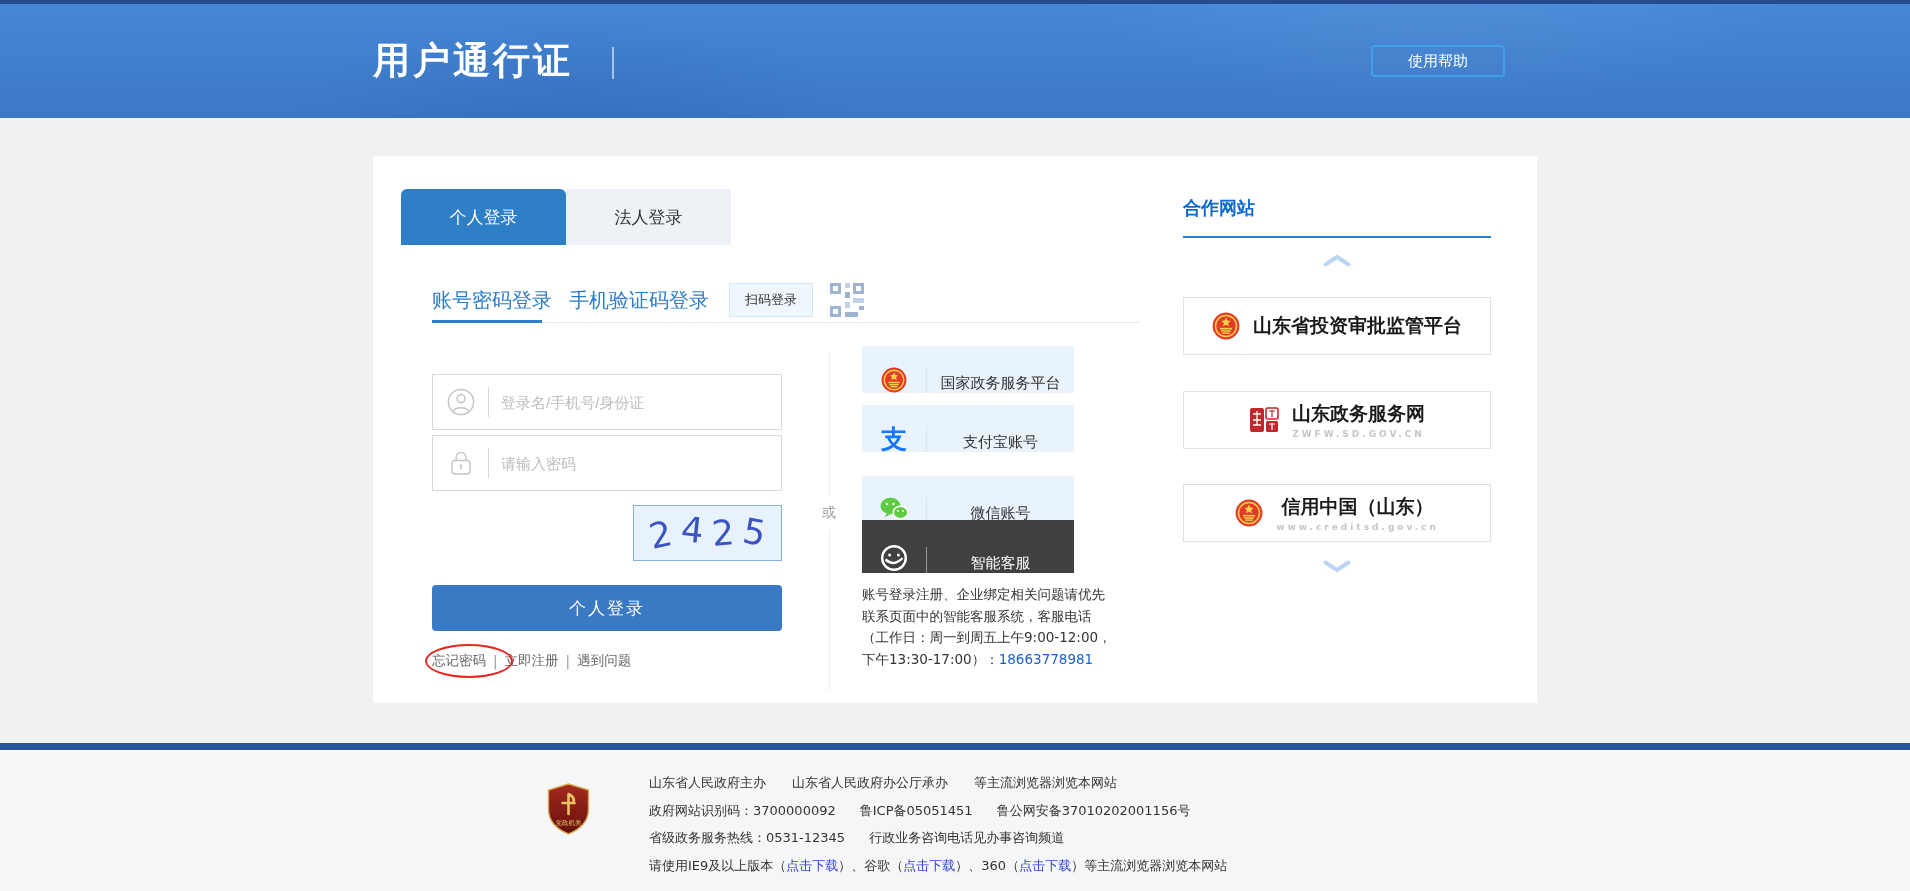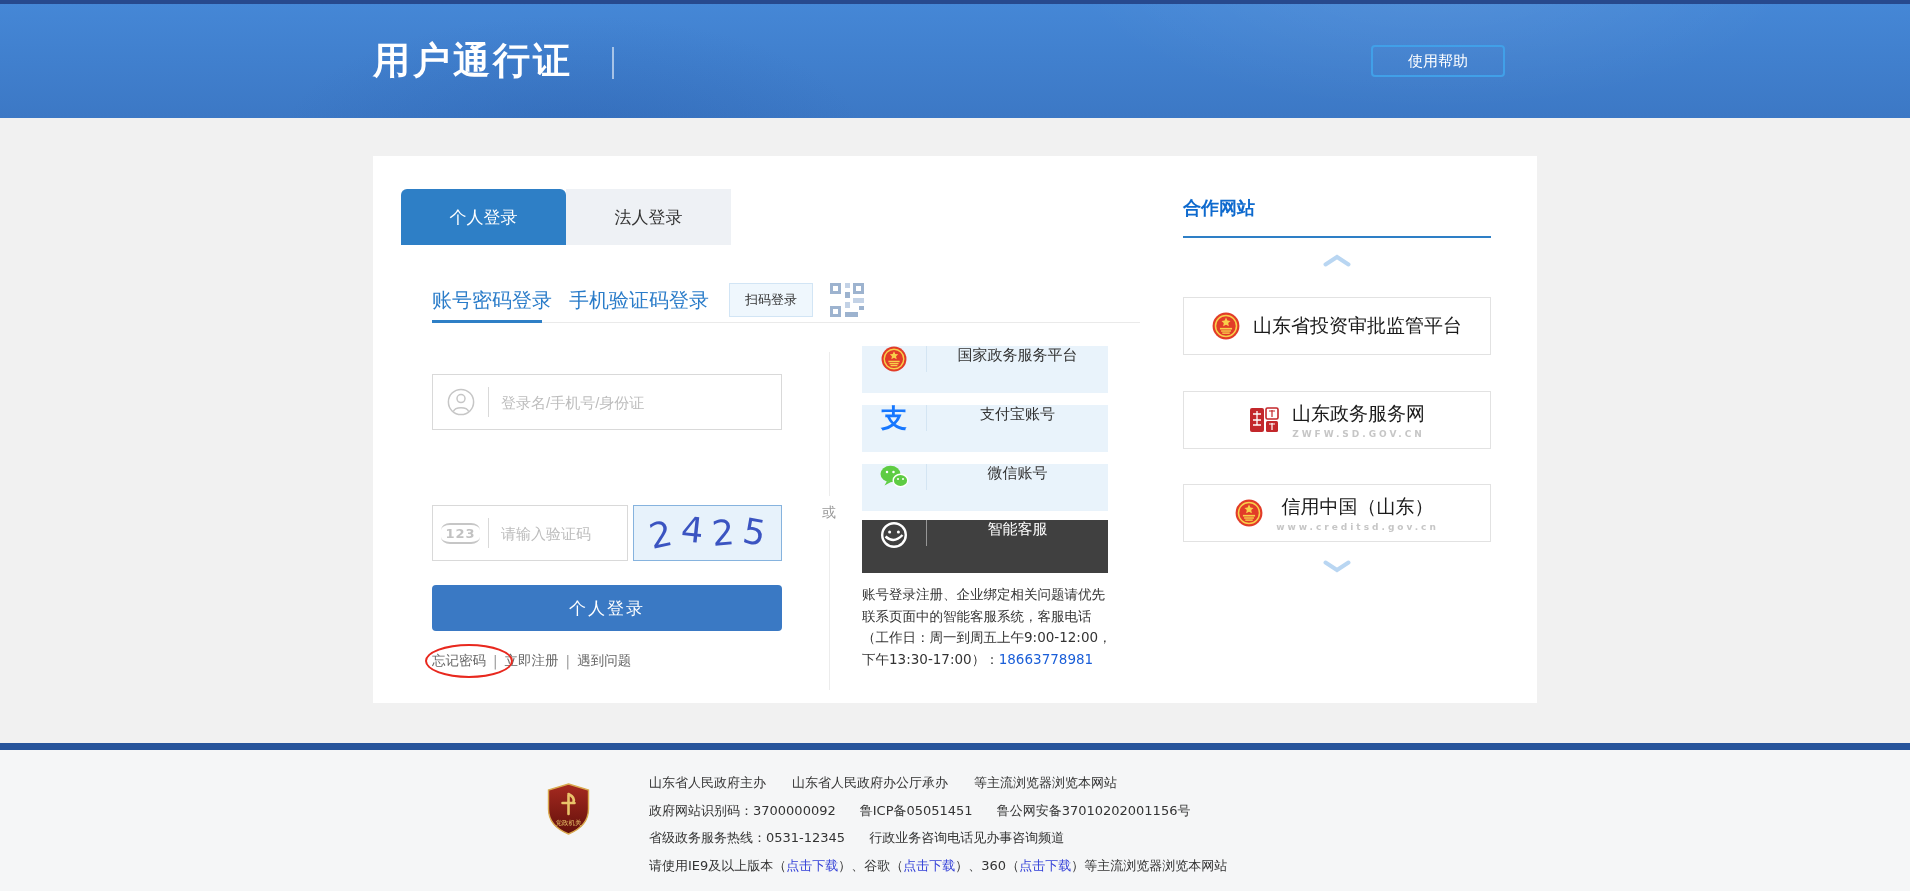--- a/index.html
+++ b/index.html
@@ -77,24 +77,24 @@
   .links .lnk { cursor:pointer; }
   .links .sep { color:#999; margin:0 7px; }
   .red-ellipse {
     position:absolute; left:52px; top:488px; width:88px; height:34px;
     border:2px solid #e8281e; border-radius:50%; pointer-events:none;
   }
   .or-divider { position:absolute; left:456px; top:196px; width:1px; height:338px; background:#ececec; }
   .or-text { position:absolute; left:447px; top:340px; background:#fff; color:#999; font-size:14px; padding:8px 2px; }
   
   .tp-item {
-    position:absolute; left:489px; width:246px; height:47px;
-    background:#e9f3fb; display:flex; align-items:flex-start; cursor:pointer;
-  }
-  .tp1 { top:190px; } .tp2 { top:249px; } .tp3 { top:308px; }
+    position:absolute; left:489px; width:212px; height:47px;
+    background:#e9f3fb; display:flex; align-items:flex-end; cursor:pointer;
+  }
+  .tp1 { top:190px; } .tp2 { top:249px; } .tp3 { top:320px; }
   .tp4 { top:364px; height:53px; background:#404040; }
   .tp-icon-area { width:64px; display:flex; justify-content:center; align-items:center; line-height:0; }
   .tp-sep { width:1px; height:26px; background:#d4e5f3; }
   .tp4 .tp-sep { background:rgba(255,255,255,.45); }
   .tp-label { flex:1; text-align:center; font-size:15px; color:#333; }
   .tp4 .tp-label { color:#fff; }
   .alipay-glyph { color:#1677ff; font-size:26px; font-weight:bold; line-height:1; }
   .notice { position:absolute; left:489px; top:428px; width:252px; font-size:13.5px; color:#333; line-height:21.5px; }
   .notice .phone { color:#1a5ed8; cursor:pointer; }
   
@@ -102,21 +102,21 @@
   .partners-line { position:absolute; left:810px; top:80px; width:308px; height:2px; background:#2e7fc6; }
   .chev { position:absolute; left:949px; line-height:0; cursor:pointer; }
   .chev-up { top:98px; } .chev-down { top:404px; }
   .partner-card {
     position:absolute; left:810px; width:308px; height:58px;
     border:1px solid #e2e2e2; background:#fff; cursor:pointer;
     display:flex; align-items:center; justify-content:center; gap:13px;
   }
   .pc1 { top:141px; } .pc2 { top:235px; } .pc3 { top:328px; }
   .partner-text { text-align:center; }
-  .partner-name { font-size:19px; font-weight:normal; color:#1a1a1a; font-family:"DejaVu Serif","Liberation Serif",serif; }
+  .partner-name { font-size:19px; font-weight:bold; color:#1a1a1a; font-family:"DejaVu Serif","Liberation Serif",serif; }
   .partner-url { font-size:9px; color:#c6c6c6; letter-spacing:3px; margin-top:2px; font-weight:bold; }
   
   .footer-bar { height:7px; background:#27549b; }
   .footer { height:141px; background:#f5f6f7; }
   .footer-inner { width:1164px; margin:0 auto; display:flex; }
   .gov-badge { margin-left:172px; margin-top:33px; line-height:0; }
   .footer-text { margin-left:57px; margin-top:19px; font-size:13px; color:#333; }
   .footer-text .row { line-height:27.5px; }
   .footer-text .seg { margin-right:26px; }
   .footer-text .seg2 { margin-right:24px; }
@@ -185,28 +185,33 @@
         <svg width="28" height="28" viewBox="0 0 28 28" fill="none" stroke="#c6c6c6" stroke-width="1.5">
           <circle cx="14" cy="14" r="12.6"></circle>
           <circle cx="14" cy="10.6" r="4"></circle>
           <path d="M6.4 23.4 C8.2 18.4 19.8 18.4 21.6 23.4"></path>
         </svg>
       </div>
       <div class="v-sep"></div>
       <input type="text" placeholder="登录名/手机号/身份证" style="">
     </div>
 
-
-    <div class="field f3">
+    <div class="field f2">
       <div class="icon-wrap">
-        <span class="num-badge">123</span>
+        <svg width="24" height="27" viewBox="0 0 24 27" fill="none" stroke="#c6c6c6" stroke-width="1.5">
+          <rect x="3" y="10.5" width="18" height="13.5" rx="3"></rect>
+          <path d="M7.2 10.5 V7.2 a4.8 4.8 0 0 1 9.6 0 V10.5"></path>
+          <circle cx="12" cy="15.8" r="1.3" fill="#c6c6c6" stroke="none"></circle>
+          <path d="M12 17 V19.6"></path>
+        </svg>
       </div>
       <div class="v-sep"></div>
-      <input type="text" placeholder="请输入验证码" style="">
-    </div>
+      <input type="password" placeholder="请输入密码" style="">
+    </div>
+
     <div class="captcha-box">
         <span>2</span>
         <span>4</span>
         <span>2</span>
         <span>5</span>
       </div>
 
     <button class="login-btn">个人登录</button>
 
     <div class="links">

